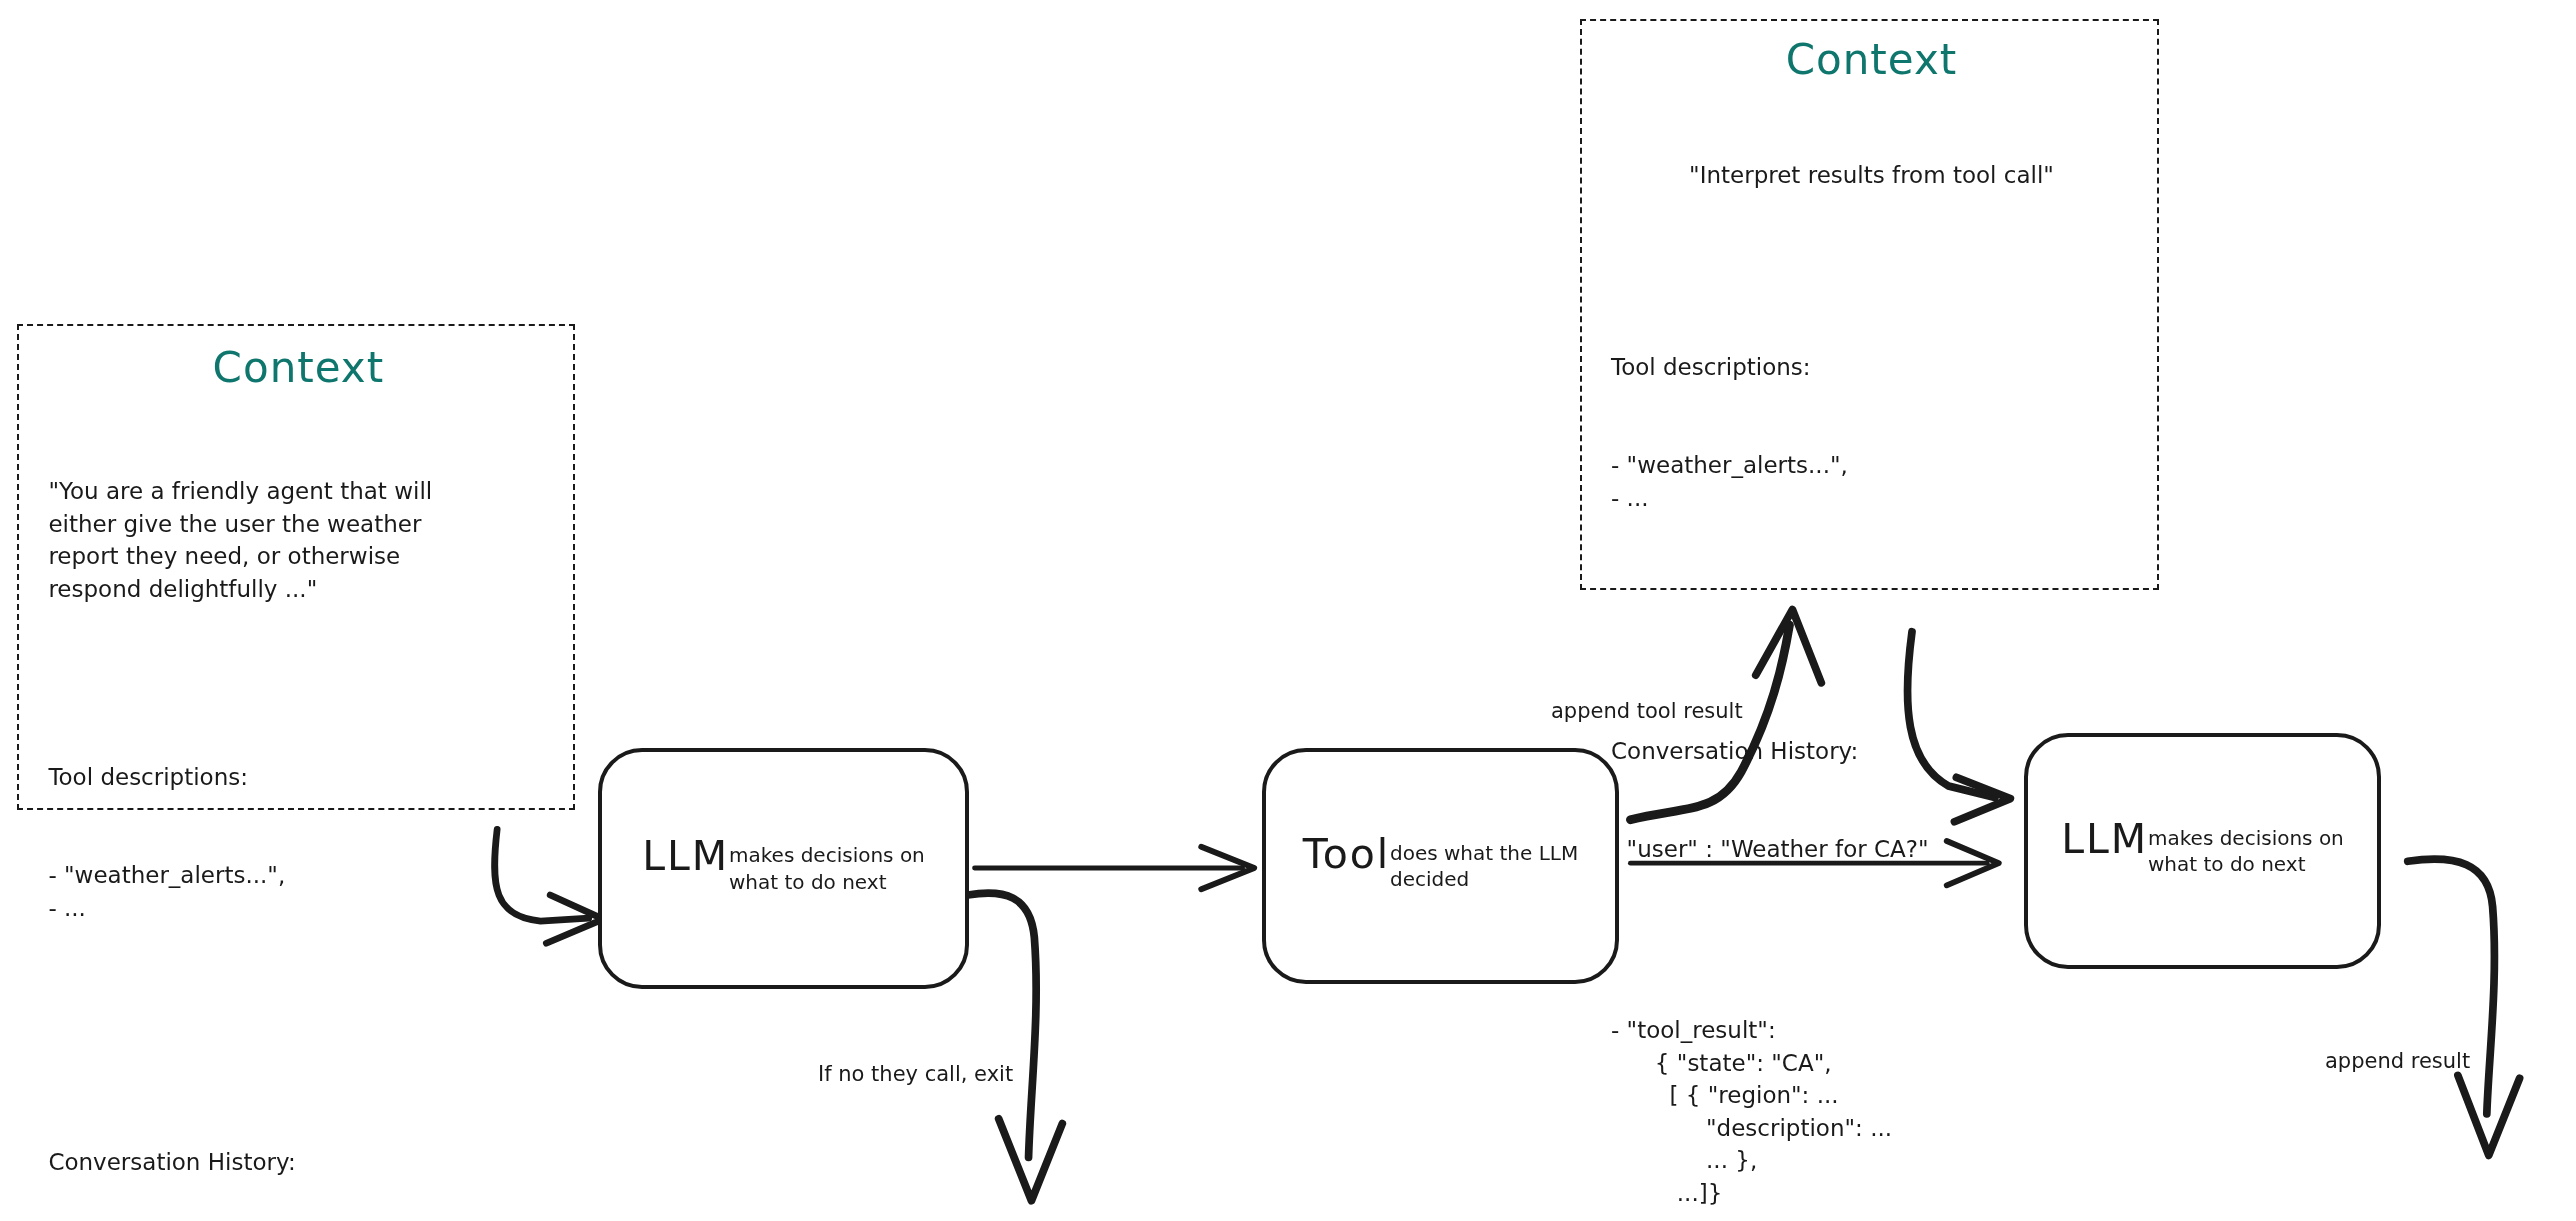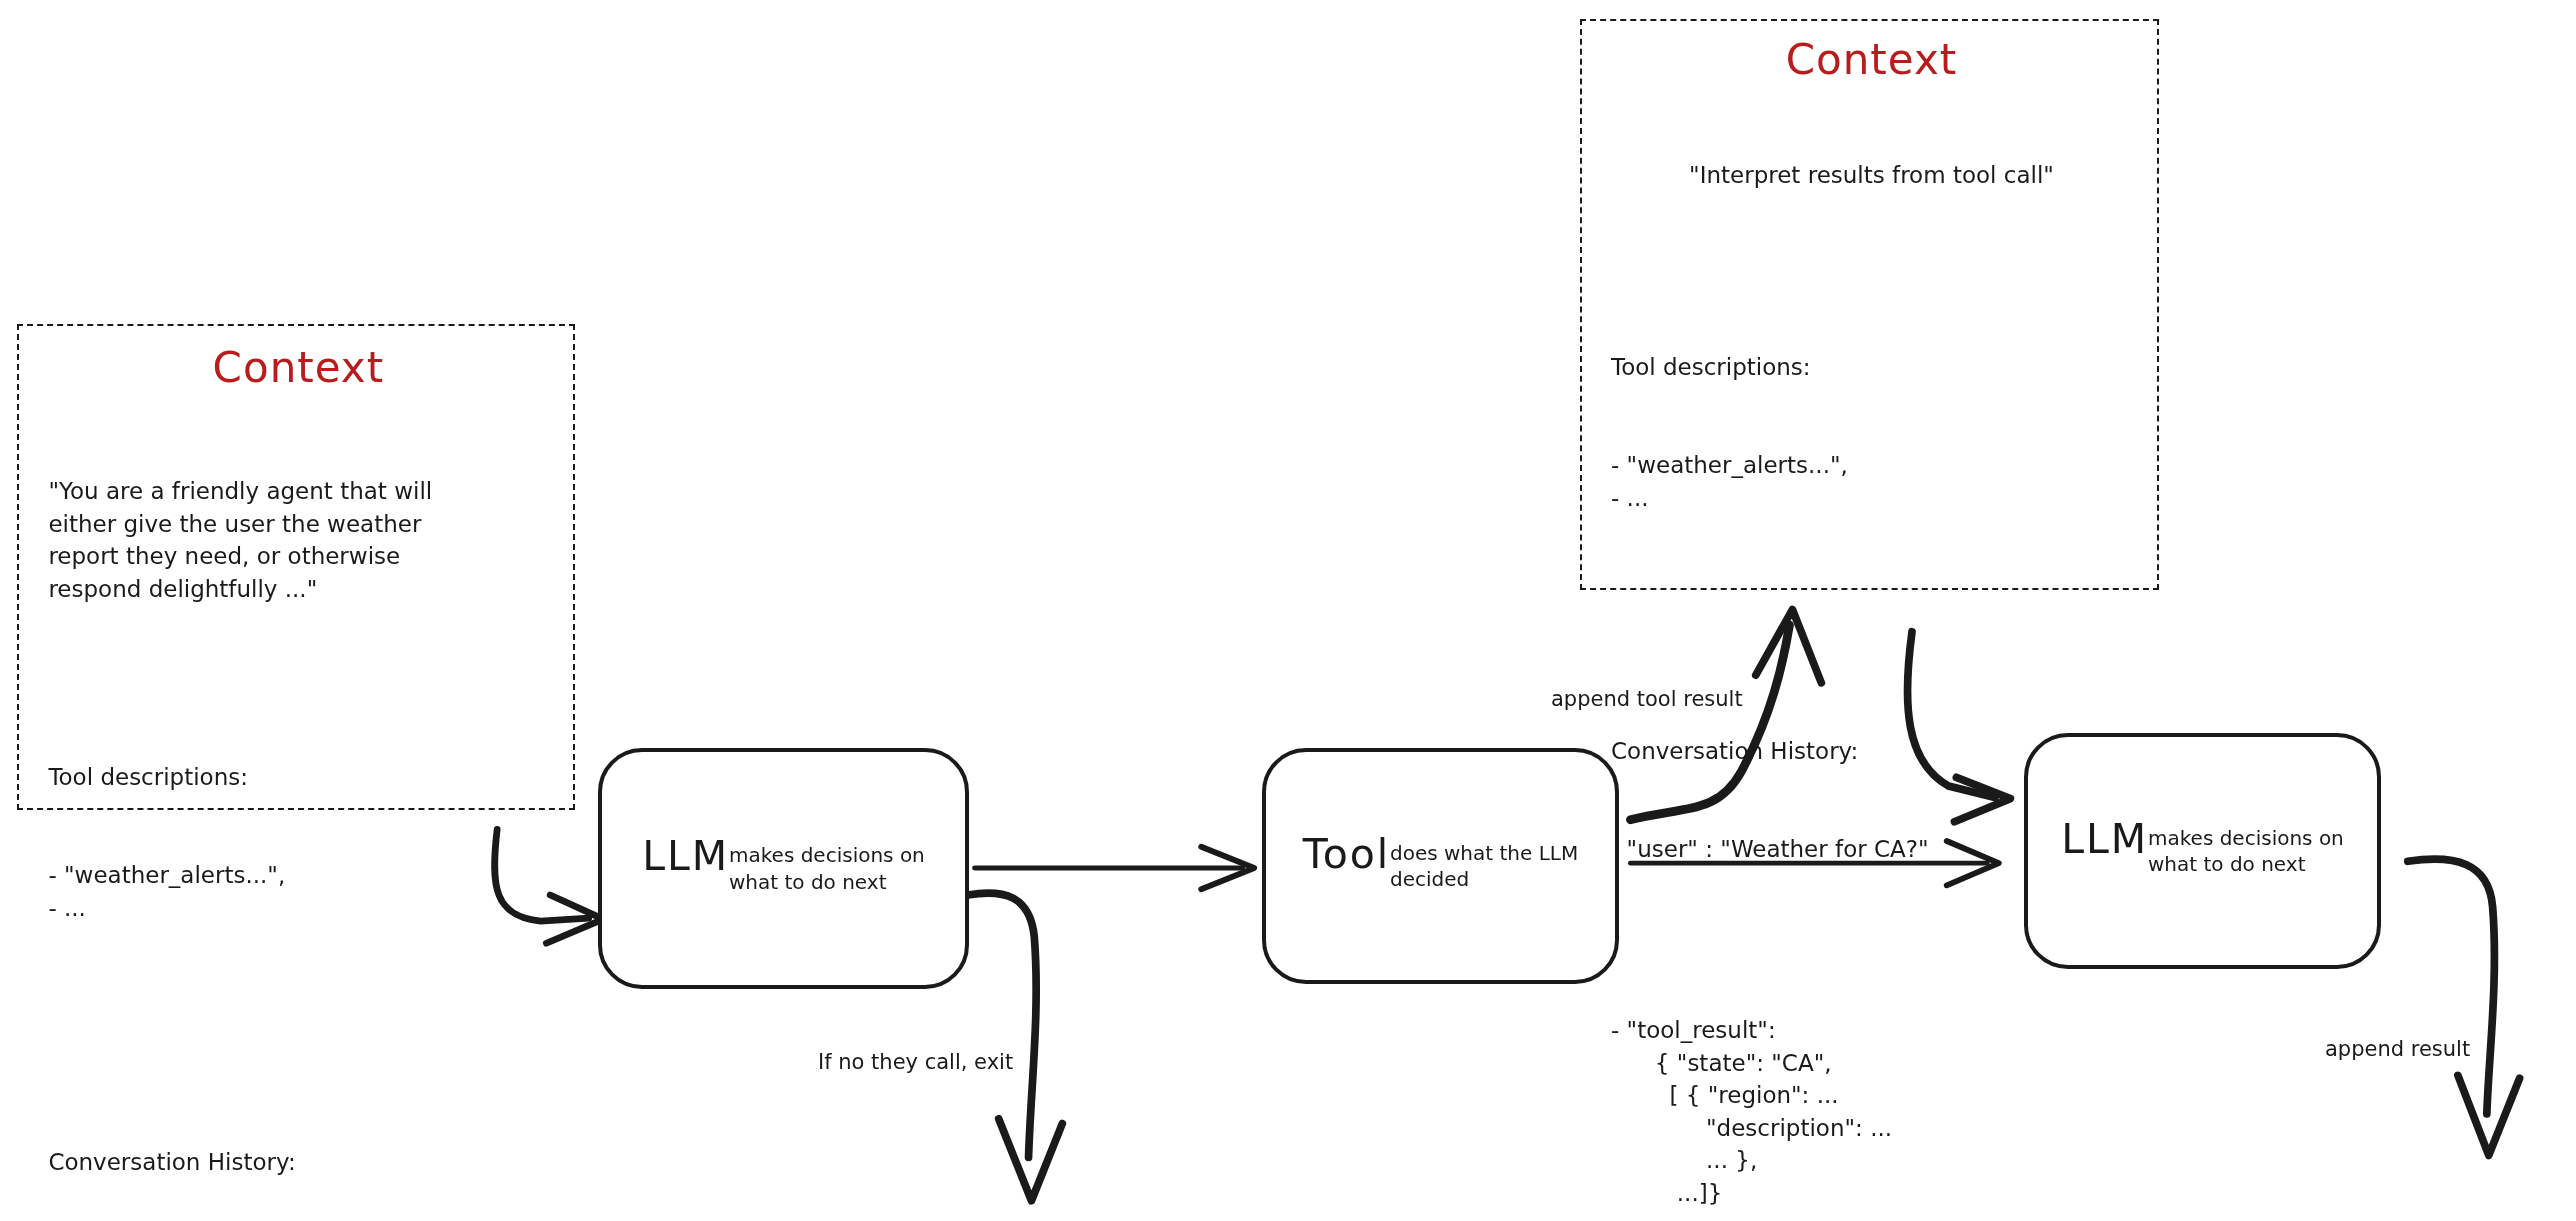--- a/index.html
+++ b/index.html
@@ -22,21 +22,21 @@
     position: absolute;
     border: 2.9px dashed #1a1a1a;
     background: transparent;
     box-sizing: border-box;
   }
   .context-title {
     text-align: center;
     font-size: 42px;
     font-weight: 400;
     letter-spacing: 1px;
-    color: #b91c1c;
+    color: #0f766e;
     font-family: "DejaVu Sans", sans-serif;
   }
   .context-body {
     font-size: 23px;
     line-height: 1.42;
     color: #1a1a1a;
     white-space: pre-wrap;
   }
   .context-body .para { margin: 0 0 25px 0; }
   .context-body .para:last-child { margin-bottom: 0; }
@@ -67,20 +67,21 @@
     text-align: left;
     white-space: pre-line;
   }
 
   
   .edge-label {
     position: absolute;
     font-size: 21px;
     color: #1a1a1a;
     white-space: nowrap;
+    margin-top: 12px;
   }
 
   
   #arrows {
     position: absolute;
     left: 0;
     top: 0;
     width: 2576px;
     height: 1221px;
     pointer-events: none;

